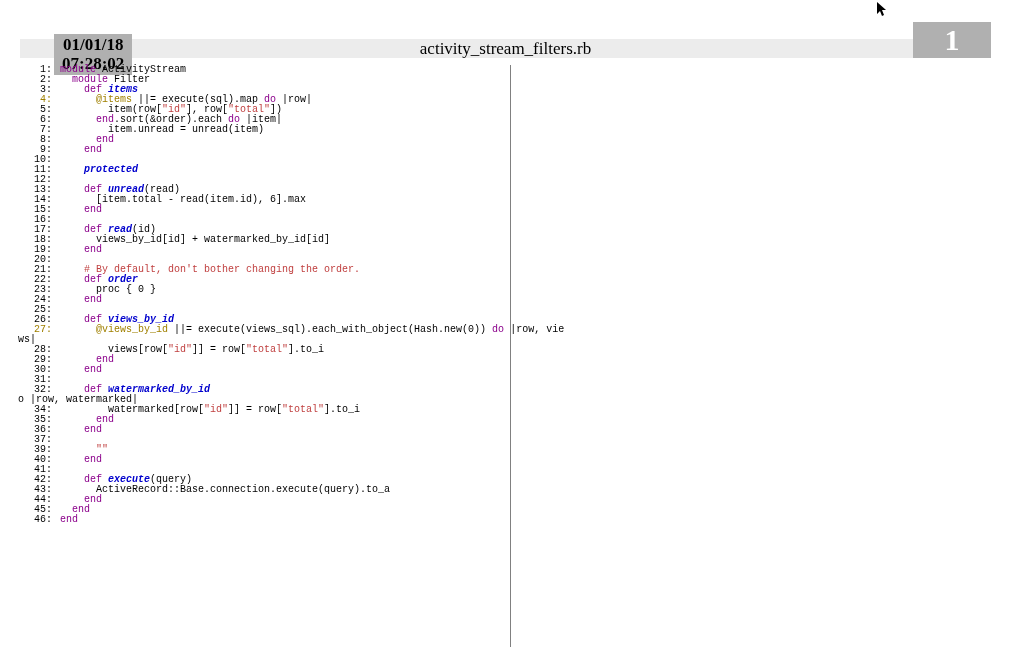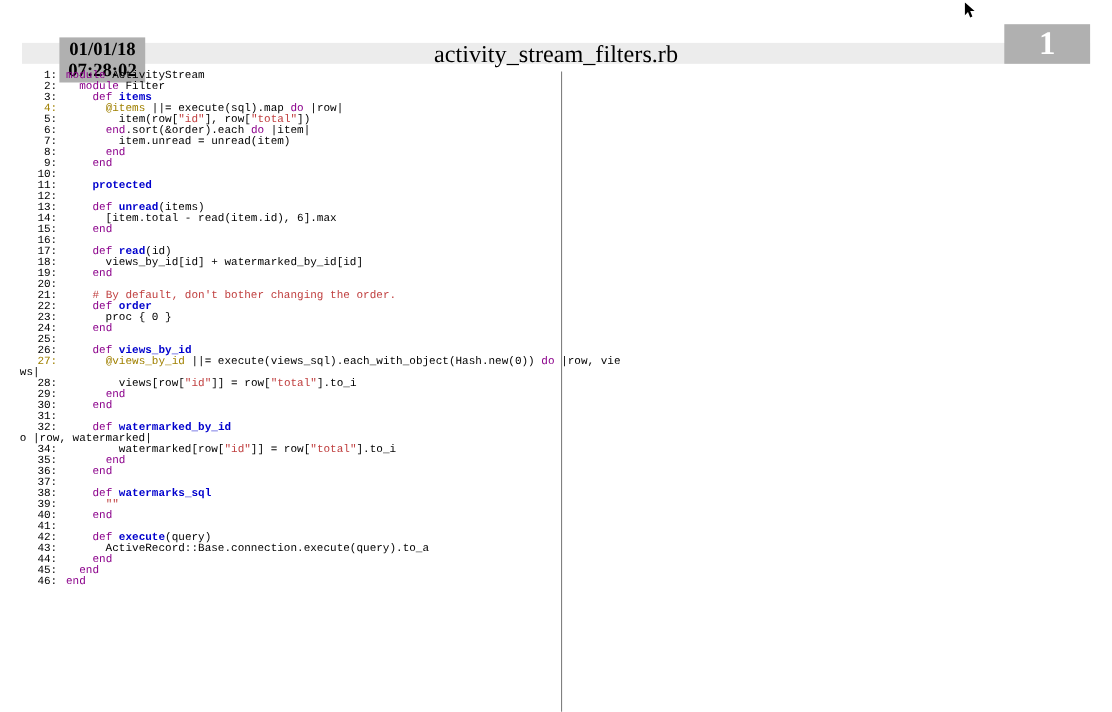--- a/index.html
+++ b/index.html
@@ -36,21 +36,21 @@
     }
     .title-bar {
       position: absolute;
       left: 20px;
       right: 20px;
       top: 39px;
       height: 19px;
       background: #ececec;
       text-align: center;
       font-family: "Times New Roman", serif;
-      font-size: 22px;
+      font-size: 17px;
       color: #000;
       line-height: 19px;
     }
     .page-num-box {
       position: absolute;
       right: 20px;
       top: 22px;
       width: 78px;
       height: 36px;
       background: #b0b0b0;
@@ -89,21 +89,21 @@
       padding-right: 2px;
     }
     .lineno-hl {
       display: inline-block;
       width: 36px;
       text-align: right;
       color: #a08000;
       padding-right: 2px;
     }
     .kw { color: #8b008b; }   
-    .def-name { color: #0000cd; font-weight: bold; }
+    .def-name { color: #0000cd; font-weight: bold; font-style: italic; }
     .ivar { color: #a08000; } 
     .str { color: #c04040; }
     .vdivider {
       position: absolute;
       top: 65px;
       bottom: 0;
       left: 510px;
       width: 1px;
       background: #808080;
     }
@@ -138,21 +138,21 @@
     <div class="code-line"><span class="lineno">3:</span> <span>    </span><span class="kw">def</span><span> </span><span class="def-name">items</span></div>
     <div class="code-line"><span class="lineno-hl">4:</span> <span>      </span><span class="ivar">@items</span><span> ||= execute(sql).map </span><span class="kw">do</span><span> |row|</span></div>
     <div class="code-line"><span class="lineno">5:</span> <span>        item(row[</span><span class="str">"id"</span><span>], row[</span><span class="str">"total"</span><span>])</span></div>
     <div class="code-line"><span class="lineno">6:</span> <span>      </span><span class="kw">end</span><span>.sort(&amp;order).each </span><span class="kw">do</span><span> |item|</span></div>
     <div class="code-line"><span class="lineno">7:</span> <span>        item.unread = unread(item)</span></div>
     <div class="code-line"><span class="lineno">8:</span> <span>      </span><span class="kw">end</span></div>
     <div class="code-line"><span class="lineno">9:</span> <span>    </span><span class="kw">end</span></div>
     <div class="code-line"><span class="lineno">10:</span> <span></span></div>
     <div class="code-line"><span class="lineno">11:</span> <span>    </span><span class="def-name">protected</span></div>
     <div class="code-line"><span class="lineno">12:</span> <span></span></div>
-    <div class="code-line"><span class="lineno">13:</span> <span>    </span><span class="kw">def</span><span> </span><span class="def-name">unread</span><span>(items)</span></div>
+    <div class="code-line"><span class="lineno">13:</span> <span>    </span><span class="kw">def</span><span> </span><span class="def-name">unread</span><span>(read)</span></div>
     <div class="code-line"><span class="lineno">14:</span> <span>      [item.total - read(item.id), 6].max</span></div>
     <div class="code-line"><span class="lineno">15:</span> <span>    </span><span class="kw">end</span></div>
     <div class="code-line"><span class="lineno">16:</span> <span></span></div>
     <div class="code-line"><span class="lineno">17:</span> <span>    </span><span class="kw">def</span><span> </span><span class="def-name">read</span><span>(id)</span></div>
     <div class="code-line"><span class="lineno">18:</span> <span>      views_by_id[id] + watermarked_by_id[id]</span></div>
     <div class="code-line"><span class="lineno">19:</span> <span>    </span><span class="kw">end</span></div>
     <div class="code-line"><span class="lineno">20:</span> <span></span></div>
     <div class="code-line"><span class="lineno">21:</span> <span>    </span><span class="str"># By default, don't bother changing the order.</span></div>
     <div class="code-line"><span class="lineno">22:</span> <span>    </span><span class="kw">def</span><span> </span><span class="def-name">order</span></div>
     <div class="code-line"><span class="lineno">23:</span> <span>      proc { 0 }</span></div>
@@ -164,21 +164,20 @@
     <div class="code-line"><span class="lineno">28:</span> <span>        views[row[</span><span class="str">"id"</span><span>]] = row[</span><span class="str">"total"</span><span>].to_i</span></div>
     <div class="code-line"><span class="lineno">29:</span> <span>      </span><span class="kw">end</span></div>
     <div class="code-line"><span class="lineno">30:</span> <span>    </span><span class="kw">end</span></div>
     <div class="code-line"><span class="lineno">31:</span> <span></span></div>
     <div class="code-line"><span class="lineno">32:</span> <span>    </span><span class="kw">def</span><span> </span><span class="def-name">watermarked_by_id</span></div>
     <div class="code-line"><span>o |row, watermarked|</span></div>
     <div class="code-line"><span class="lineno">34:</span> <span>        watermarked[row[</span><span class="str">"id"</span><span>]] = row[</span><span class="str">"total"</span><span>].to_i</span></div>
     <div class="code-line"><span class="lineno">35:</span> <span>      </span><span class="kw">end</span></div>
     <div class="code-line"><span class="lineno">36:</span> <span>    </span><span class="kw">end</span></div>
     <div class="code-line"><span class="lineno">37:</span> <span></span></div>
-    <div class="code-line"><span class="lineno">38:</span> <span>    </span><span class="kw">def</span><span> </span><span class="def-name">watermarks_sql</span></div>
     <div class="code-line"><span class="lineno">39:</span> <span>      </span><span class="str">""</span></div>
     <div class="code-line"><span class="lineno">40:</span> <span>    </span><span class="kw">end</span></div>
     <div class="code-line"><span class="lineno">41:</span> <span></span></div>
     <div class="code-line"><span class="lineno">42:</span> <span>    </span><span class="kw">def</span><span> </span><span class="def-name">execute</span><span>(query)</span></div>
     <div class="code-line"><span class="lineno">43:</span> <span>      ActiveRecord::Base.connection.execute(query).to_a</span></div>
     <div class="code-line"><span class="lineno">44:</span> <span>    </span><span class="kw">end</span></div>
     <div class="code-line"><span class="lineno">45:</span> <span>  </span><span class="kw">end</span></div>
     <div class="code-line"><span class="lineno">46:</span> <span class="kw">end</span></div>
   </div>
 

